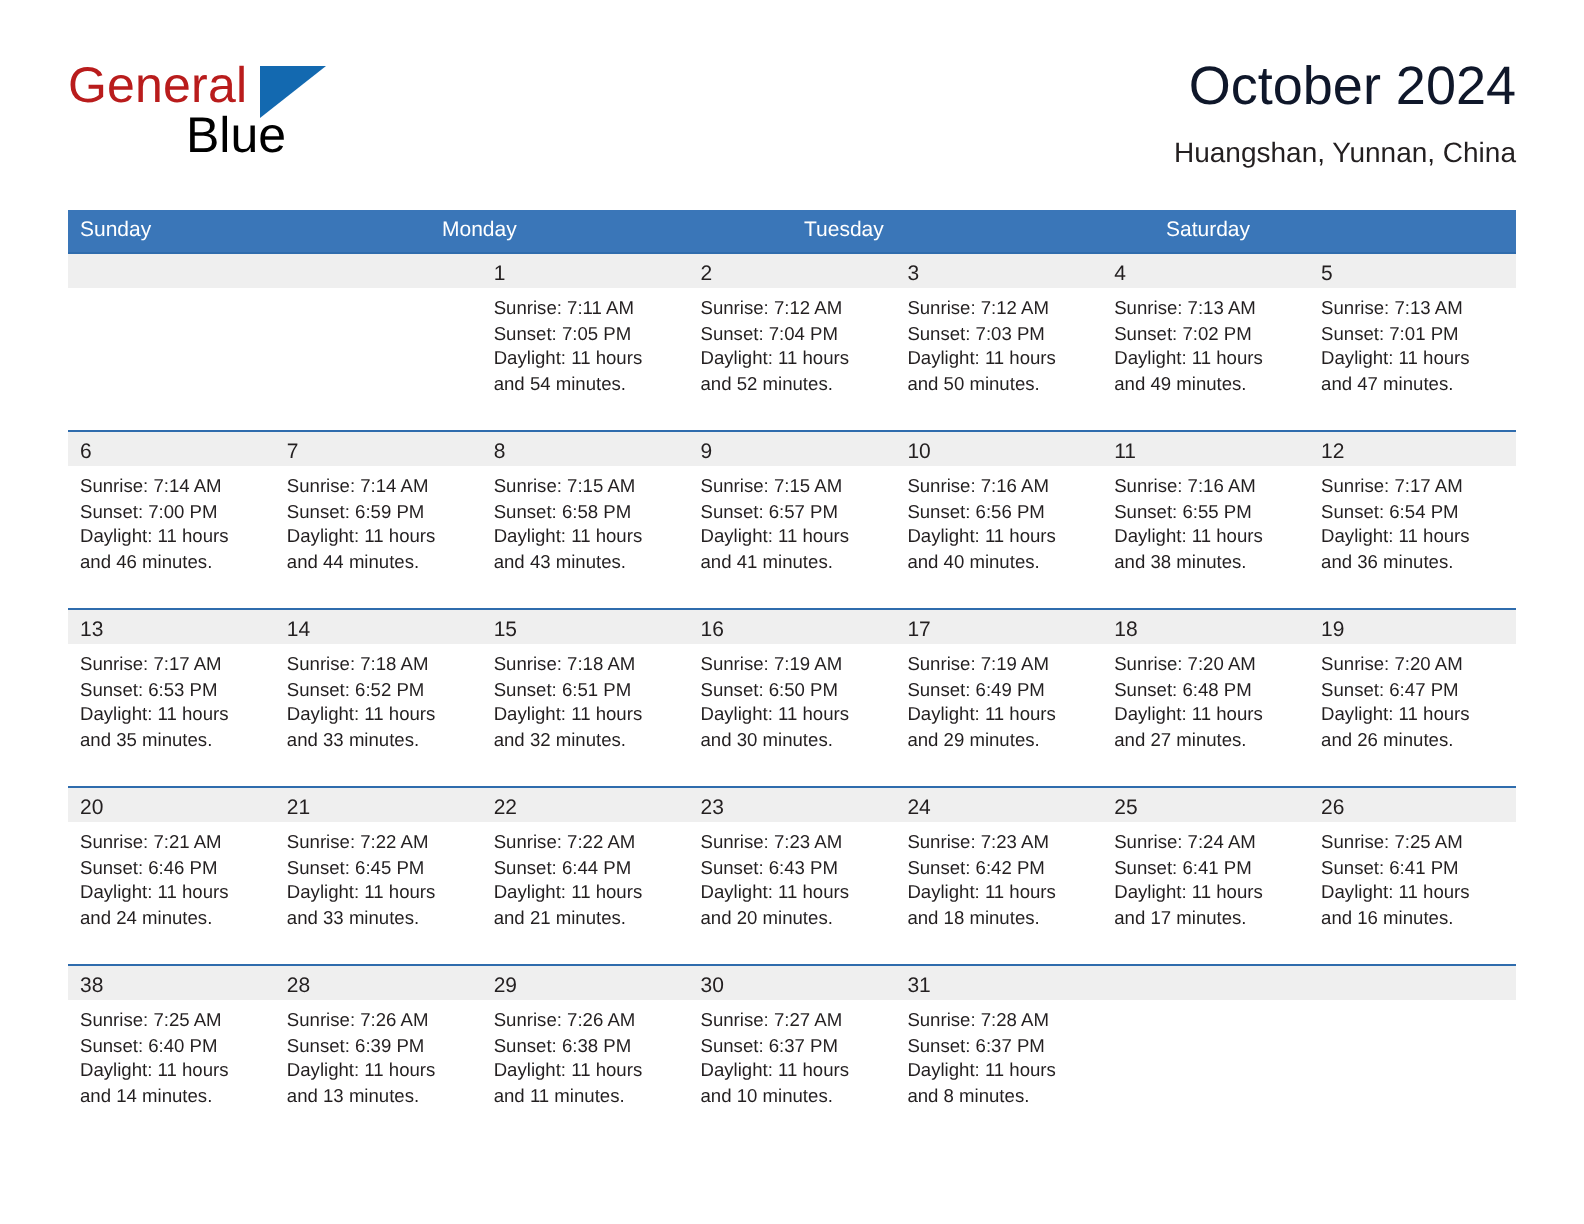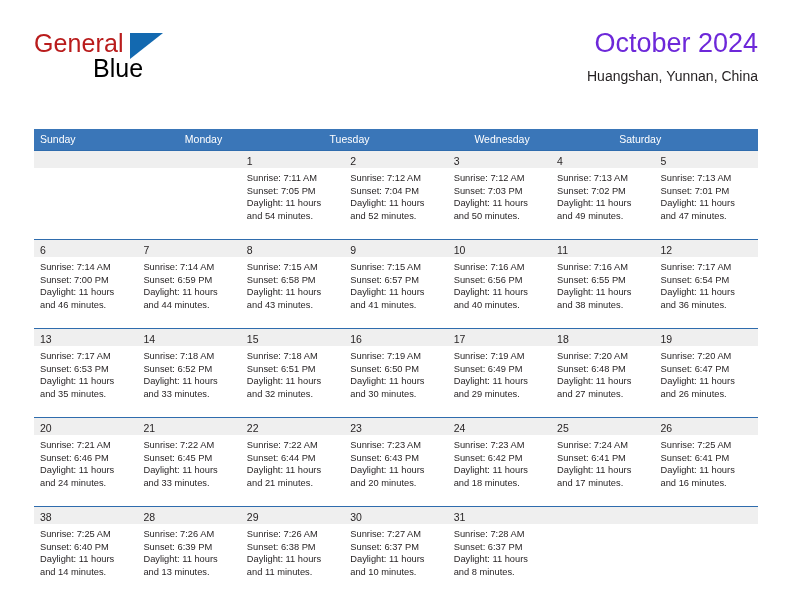--- a/index.html
+++ b/index.html
@@ -65,21 +65,21 @@
   }
   .title-block {
     position: absolute;
     right: 0;
     top: 0;
     text-align: right;
   }
   .cal-title {
     font-size: 27px;
     line-height: 34px;
-    color: #6d28d9;
+    color: #0f172a;
     font-weight: 400;
     white-space: nowrap;
   }
   .cal-subtitle {
     font-size: 14px;
     line-height: 20px;
     color: #231f20;
     font-weight: 400;
     margin-top: 6px;
     white-space: nowrap;
@@ -89,21 +89,20 @@
   .calendar {
     position: absolute;
     left: 34px;
     top: 105px;
     width: 724px;
   }
   .weekdays {
     display: flex;
     background: #3a76b8;
     height: 21px;
-    margin-top: 24px;
   }
   .weekday {
     flex: 1 1 0;
     color: #ffffff;
     font-size: 10.5px;
     line-height: 21px;
     padding-left: 6px;
     box-sizing: border-box;
     white-space: nowrap;
   }
@@ -165,21 +164,20 @@
     </div>
 
   </div>
 
   <div class="calendar">
 
     <div class="weekdays">
       <div class="weekday">Sunday</div>
       <div class="weekday">Monday</div>
       <div class="weekday">Tuesday</div>
-      <div class="weekday">Wednesday</div>
       <div class="weekday">Saturday</div>
     </div>
 
     <div class="week">
       <div class="day empty">
         <div class="day-num-strip"><span class="day-num"></span></div>
         <div class="day-info">
           <div></div>
           <div></div>
           <div></div>

